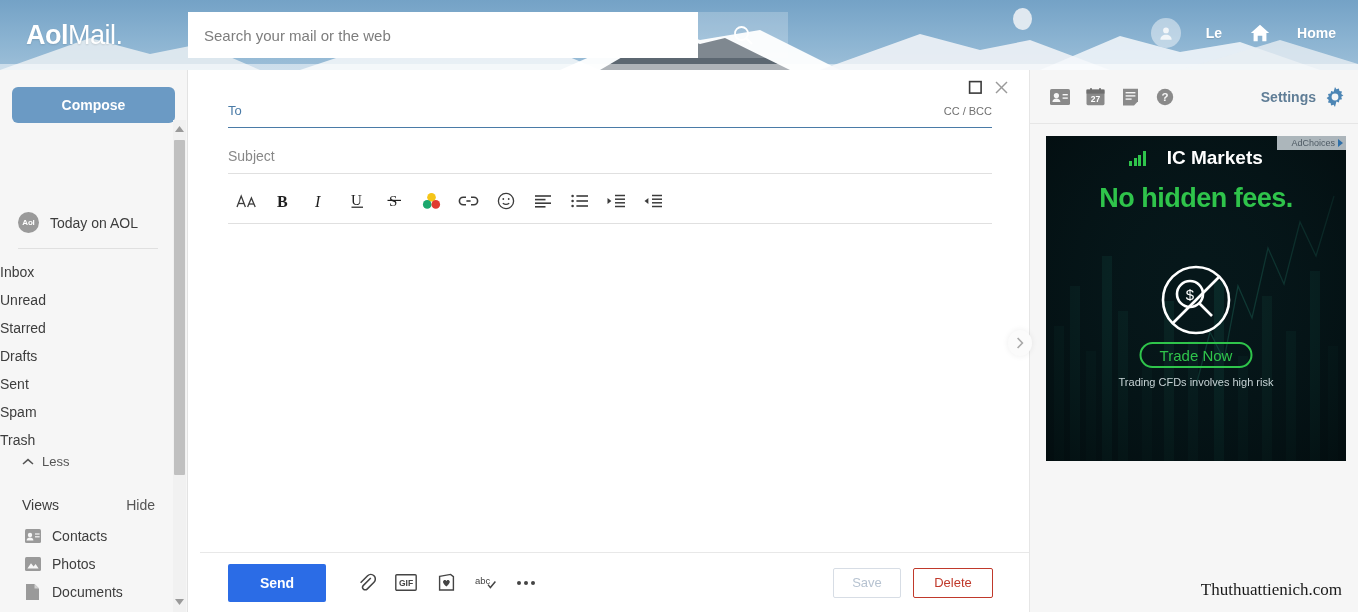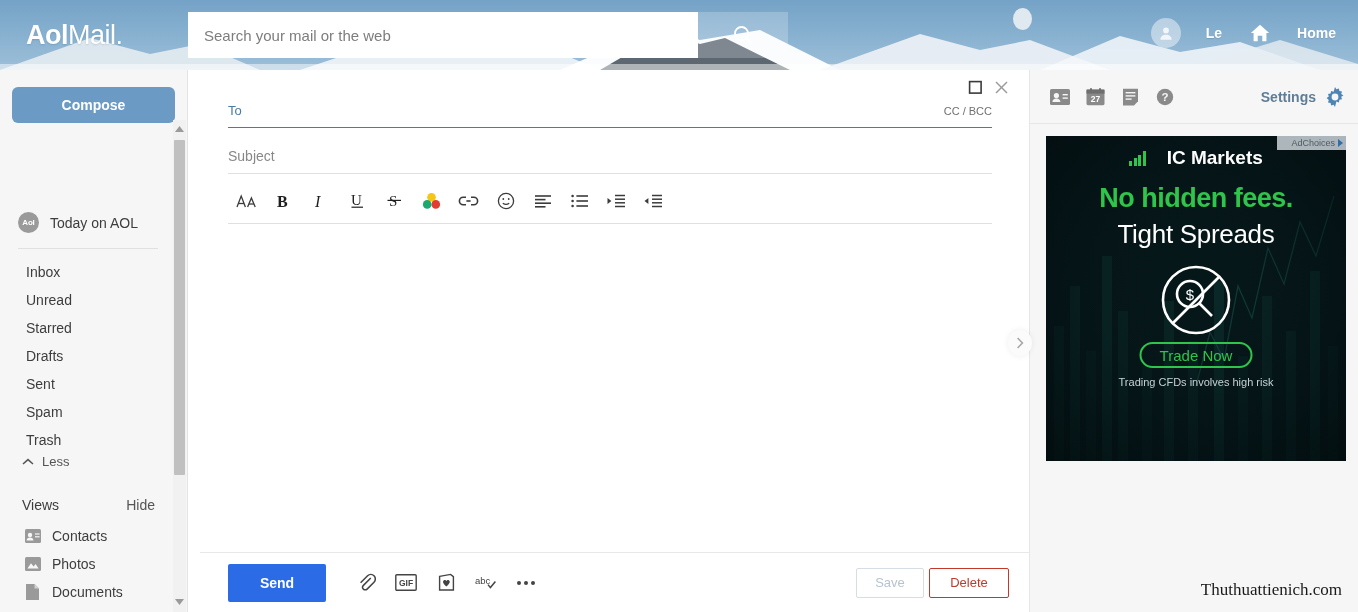--- a/index.html
+++ b/index.html
@@ -93,21 +93,21 @@
     display: flex; align-items: center; justify-content: center;
     letter-spacing: -0.2px;
   }
   .today-label { font-size: 14px; color: #3d3d3d; }
   .divider {
     position: absolute; left: 18px; top: 178px;
     width: 140px; height: 1px; background: #e0e0e0;
   }
   .folders { position: absolute; left: 0; top: 188px; width: 188px; }
   .folder {
-    height: 28px; padding-left: 26px;
+    height: 28px; 
     display: flex; align-items: center;
     font-size: 14px; color: #3d3d3d; cursor: pointer;
   }
   .less-row {
     position: absolute; left: 22px; top: 384px;
     display: flex; align-items: center; gap: 8px;
     font-size: 13px; color: #555; cursor: pointer;
   }
   .views-hdr {
     position: absolute; left: 22px; top: 427px;
@@ -213,21 +213,21 @@
     background: #2b6ce6; color: #fff; border: none; border-radius: 2px;
     font-size: 14px; font-weight: 700; cursor: pointer;
     font-family: "Liberation Sans", sans-serif;
   }
   .act-icons { display: flex; align-items: center; margin-left: 22px; gap: 4px; }
   .act-ico {
     width: 36px; height: 34px; cursor: pointer;
     display: flex; align-items: center; justify-content: center;
     color: #444;
   }
-  .right-acts { margin-left: auto; margin-right: 20px; display: flex; gap: 5px; align-items: center; }
+  .right-acts { margin-left: auto; margin-right: 36px; display: flex; gap: 12px; align-items: center; }
   .save-btn {
     width: 68px; height: 30px; background: #fff;
     border: 1px solid #d7dde5; color: #b7c3d1;
     font-size: 13px; border-radius: 2px; cursor: pointer;
     font-family: "Liberation Sans", sans-serif;
   }
   .delete-btn {
     width: 80px; height: 30px; background: #fff;
     border: 1px solid #c0392b; color: #c0392b;
     font-size: 13px; border-radius: 2px; cursor: pointer;
@@ -719,21 +719,20 @@
       <span class="ad-bars">
         <i style="height:5px"></i>
           <i style="height:8px"></i>
           <i style="height:11px"></i>
           <i style="height:15px"></i>
       </span>
       <span>IC Markets</span>
     </div>
 
     <div class="ad-h1">No hidden fees.</div>
-    <div class="ad-h2">Tight Spreads</div>
 
     <div class="ad-emblem">
       <svg width="74" height="74" viewBox="0 0 74 74" fill="none" stroke="#ffffff" stroke-width="2.6">
         <circle cx="37" cy="37" r="33"></circle>
         <circle cx="31" cy="31" r="13"></circle>
         <line x1="40.5" y1="40.5" x2="53" y2="53"></line>
         <text x="31" y="36.5" text-anchor="middle" font-family="Liberation Sans, sans-serif" font-size="15" fill="#ffffff" stroke="none">$</text>
         <line x1="13.5" y1="60.5" x2="60.5" y2="13.5"></line>
       </svg>
     </div>

